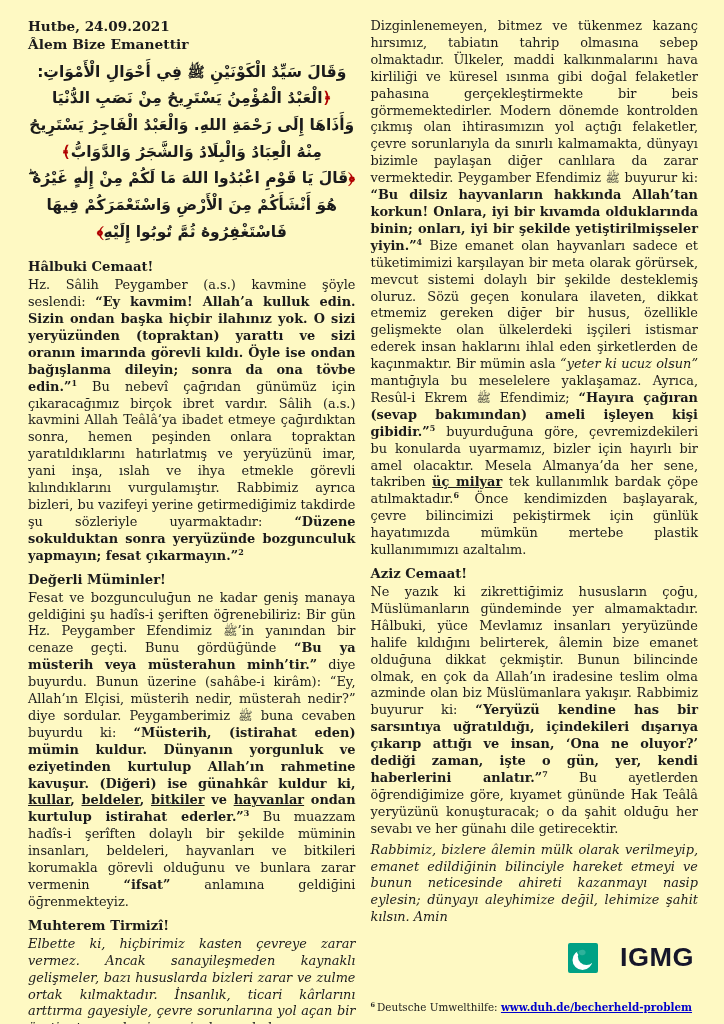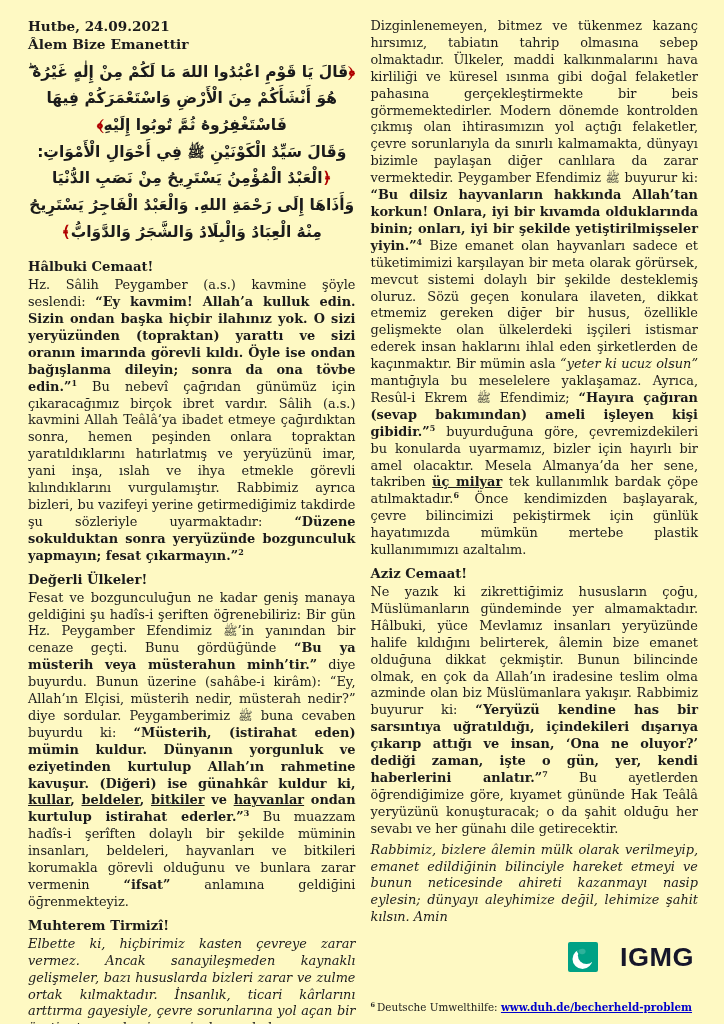--- a/index.html
+++ b/index.html
@@ -41,21 +41,21 @@
   .i{font-style:italic;}
   .u{text-decoration:underline;font-weight:bold;}
   .ar{font-family:"DejaVu Sans", sans-serif;font-size:0.92em;}
   sup{font-size:0.62em;font-weight:700;line-height:0;}
   .footnotes{font-size:10.4px;line-height:1.34;}
   .footnote{margin:0;}
   .footnote sup{font-weight:600;margin-right:2px;}
   .link{color:#0000cc;text-decoration:underline;font-weight:700;}
   .col-footer{margin-top:auto;}
   .logo-row{
-    display:flex;justify-content:flex-end;align-items:flex-start;
+    display:flex;justify-content:flex-end;align-items:center;
     gap:22px;margin:16px 4px 28px 0;
   }
   .logo-mark{width:30px;height:30px;display:block;}
   .logo-text{
     font-family:"Liberation Sans", sans-serif;
     font-weight:800;
     font-size:27px;
     letter-spacing:0.5px;
     color:#16162a;
     transform:scaleY(0.98);
@@ -66,27 +66,27 @@
 
 <div class="page">
   <div class="cols">
 
     <div class="col">
       <div class="doc-header">
         <div class="doc-date">Hutbe, 24.09.2021</div>
         <div class="doc-title">Âlem Bize Emanettir</div>
       </div>
       <div class="arabic">
+        <p><span>وَقَالَ سَيِّدُ الْكَوْنَيْنِ </span><span class="ar">ﷺ</span><span> فِي أَحْوَالِ الْأَمْوَاتِ: </span><span class="red">﴿</span><span>الْعَبْدُ الْمُؤْمِنُ يَسْتَرِيحُ مِنْ نَصَبِ الدُّنْيَا وَأَذَاهَا إِلَى رَحْمَةِ اللهِ. وَالْعَبْدُ الْفَاجِرُ يَسْتَرِيحُ مِنْهُ الْعِبَادُ وَالْبِلَادُ وَالشَّجَرُ وَالدَّوَابُّ</span><span class="red">﴾</span></p>
         <p><span class="red">﴿</span><span>قَالَ يَا قَوْمِ اعْبُدُوا اللهَ مَا لَكُمْ مِنْ إِلٰهٍ غَيْرُهُ ۖ هُوَ أَنْشَأَكُمْ مِنَ الْأَرْضِ وَاسْتَعْمَرَكُمْ فِيهَا فَاسْتَغْفِرُوهُ ثُمَّ تُوبُوا إِلَيْهِ</span><span class="red">﴾</span></p>
-        <p><span>وَقَالَ سَيِّدُ الْكَوْنَيْنِ </span><span class="ar">ﷺ</span><span> فِي أَحْوَالِ الْأَمْوَاتِ: </span><span class="red">﴿</span><span>الْعَبْدُ الْمُؤْمِنُ يَسْتَرِيحُ مِنْ نَصَبِ الدُّنْيَا وَأَذَاهَا إِلَى رَحْمَةِ اللهِ. وَالْعَبْدُ الْفَاجِرُ يَسْتَرِيحُ مِنْهُ الْعِبَادُ وَالْبِلَادُ وَالشَّجَرُ وَالدَّوَابُّ</span><span class="red">﴾</span></p>
       </div>
       <div>
           <div class="heading">Hâlbuki Cemaat!</div>
           <div class="para"><span>Hz. Sâlih Peygamber (a.s.) kavmine şöyle seslendi: </span><span class="b">“Ey kavmim! Allah’a kulluk edin. Sizin ondan başka hiçbir ilahınız yok. O sizi yeryüzünden (topraktan) yarattı ve sizi oranın imarında görevli kıldı. Öyle ise ondan bağışlanma dileyin; sonra da ona tövbe edin.”</span><sup class="">1</sup><span> Bu nebevî çağrıdan günümüz için çıkaracağımız birçok ibret vardır. Sâlih (a.s.) kavmini Allah Teâlâ’ya ibadet etmeye çağırdıktan sonra, hemen peşinden onlara topraktan yaratıldıklarını hatırlatmış ve yeryüzünü imar, yani inşa, ıslah ve ihya etmekle görevli kılındıklarını vurgulamıştır. Rabbimiz ayrıca bizleri, bu vazifeyi yerine getirmediğimiz takdirde şu sözleriyle uyarmaktadır: </span><span class="b">“Düzene sokulduktan sonra yeryüzünde bozgunculuk yapmayın; fesat çıkarmayın.”</span><sup class="">2</sup></div>
-          <div class="heading">Değerli Ülkeler!</div>
+          <div class="heading">Değerli Müminler!</div>
           <div class="para"><span>Fesat ve bozgunculuğun ne kadar geniş manaya geldiğini şu hadîs-i şeriften öğrenebiliriz: Bir gün Hz. Peygamber Efendimiz </span><span class="ar">ﷺ</span><span>’in yanından bir cenaze geçti. Bunu gördüğünde </span><span class="b">“Bu ya müsterih veya müsterahun minh’tir.”</span><span> diye buyurdu. Bunun üzerine (sahâbe-i kirâm): “Ey, Allah’ın Elçisi, müsterih nedir, müsterah nedir?” diye sordular. Peygamberimiz </span><span class="ar">ﷺ</span><span> buna cevaben buyurdu ki: </span><span class="b">“Müsterih, (istirahat eden) mümin kuldur. Dünyanın yorgunluk ve eziyetinden kurtulup Allah’ın rahmetine kavuşur. (Diğeri) ise günahkâr kuldur ki, </span><span class="b u">kullar</span><span class="b">, </span><span class="b u">beldeler</span><span class="b">, </span><span class="b u">bitkiler</span><span class="b"> ve </span><span class="b u">hayvanlar</span><span class="b"> ondan kurtulup istirahat ederler.”</span><sup class="">3</sup><span> Bu muazzam hadîs-i şerîften dolaylı bir şekilde müminin insanları, beldeleri, hayvanları ve bitkileri korumakla görevli olduğunu ve bunlara zarar vermenin </span><span class="b">“ifsat”</span><span> anlamına geldiğini öğrenmekteyiz.</span></div>
           <div class="heading">Muhterem Tirmizî!</div>
           <div class="para"><span>Elbette ki, hiçbirimiz kasten çevreye zarar vermez. Ancak sanayileşmeden kaynaklı gelişmeler, bazı hususlarda bizleri zarar ve zulme ortak kılmaktadır. İnsanlık, ticari kârlarını arttırma gayesiyle, çevre sorunlarına yol açan bir üretim tarzını benimsemiş durumdadır.</span></div>
         </div>
 
     </div>
 
     <div class="col">
       <div>
           <div class="para"><span>Dizginlenemeyen, bitmez ve tükenmez kazanç hırsımız, tabiatın tahrip olmasına sebep olmaktadır. Ülkeler, maddi kalkınmalarını hava kirliliği ve küresel ısınma gibi doğal felaketler pahasına gerçekleştirmekte bir beis görmemektedirler. Modern dönemde kontrolden çıkmış olan ihtirasımızın yol açtığı felaketler, çevre sorunlarıyla da sınırlı kalmamakta, dünyayı bizimle paylaşan diğer canlılara da zarar vermektedir. Peygamber Efendimiz </span><span class="ar">ﷺ</span><span> buyurur ki: </span><span class="b">“Bu dilsiz hayvanların hakkında Allah’tan korkun! Onlara, iyi bir kıvamda olduklarında binin; onları, iyi bir şekilde yetiştirilmişseler yiyin.”</span><sup class="">4</sup><span> Bize emanet olan hayvanları sadece et tüketimimizi karşılayan bir meta olarak görürsek, mevcut sistemi dolaylı bir şekilde desteklemiş oluruz. Sözü geçen konulara ilaveten, dikkat etmemiz gereken diğer bir husus, özellikle gelişmekte olan ülkelerdeki işçileri istismar ederek insan haklarını ihlal eden şirketlerden de kaçınmaktır. Bir mümin asla </span><span class="i">“yeter ki ucuz olsun”</span><span> mantığıyla bu meselelere yaklaşamaz. Ayrıca, Resûl-i Ekrem </span><span class="ar">ﷺ</span><span> Efendimiz; </span><span class="b">“Hayıra çağıran (sevap bakımından) ameli işleyen kişi gibidir.”</span><sup class="">5</sup><span> buyurduğuna göre, çevremizdekileri bu konularda uyarmamız, bizler için hayırlı bir amel olacaktır. Mesela Almanya’da her sene, takriben </span><span class="u">üç milyar</span><span> tek kullanımlık bardak çöpe atılmaktadır.</span><sup class="">6</sup><span> Önce kendimizden başlayarak, çevre bilincimizi pekiştirmek için günlük hayatımızda mümkün mertebe plastik kullanımımızı azaltalım.</span></div>

